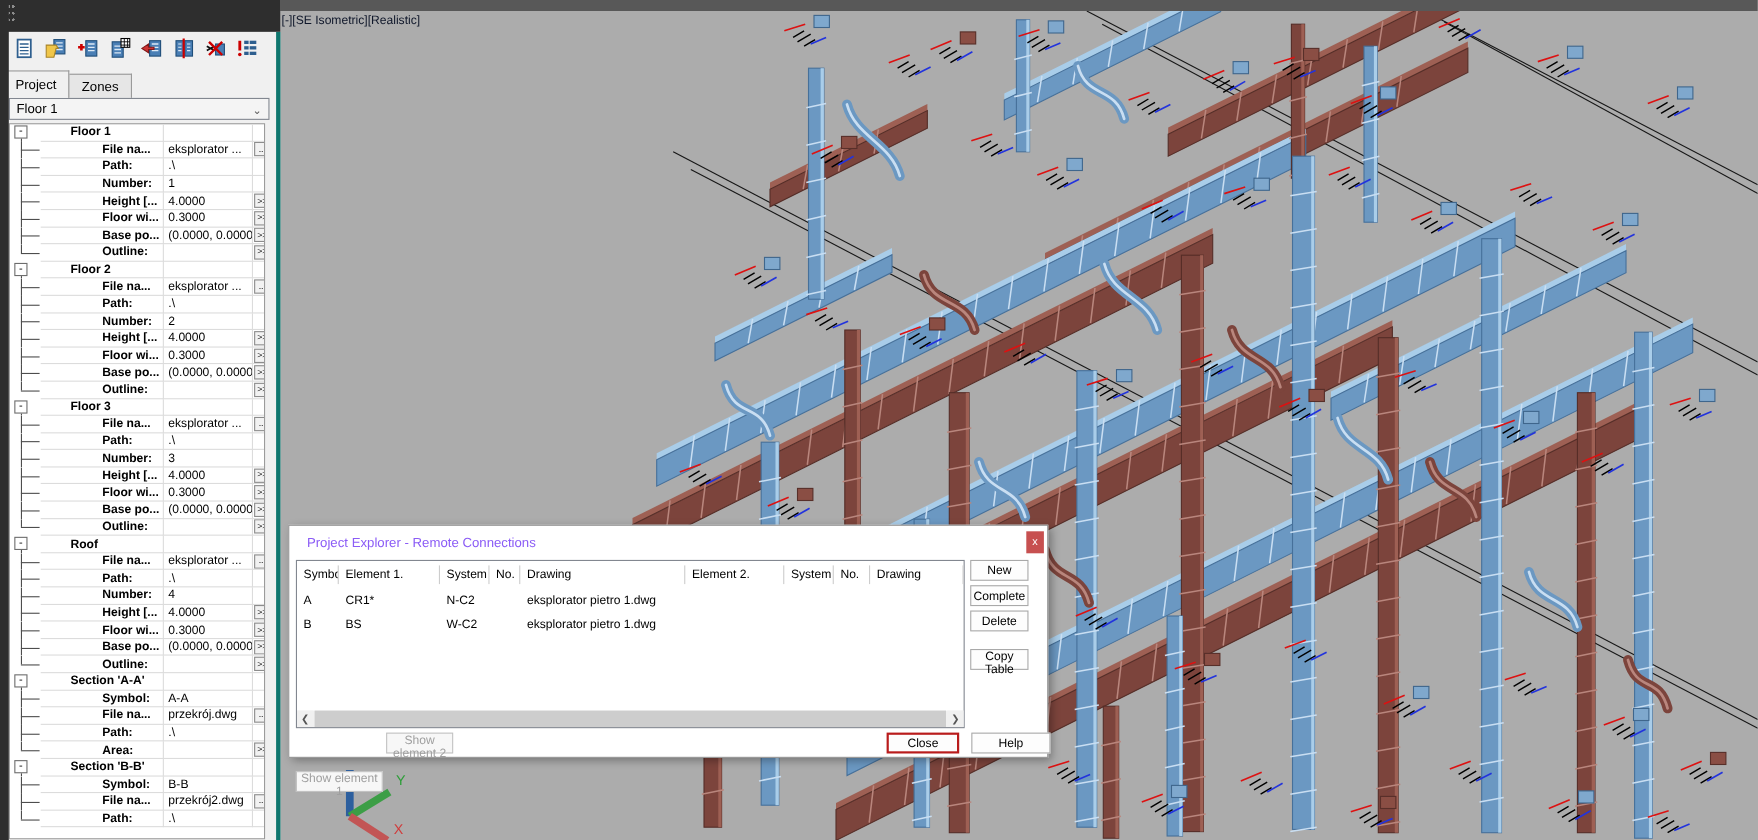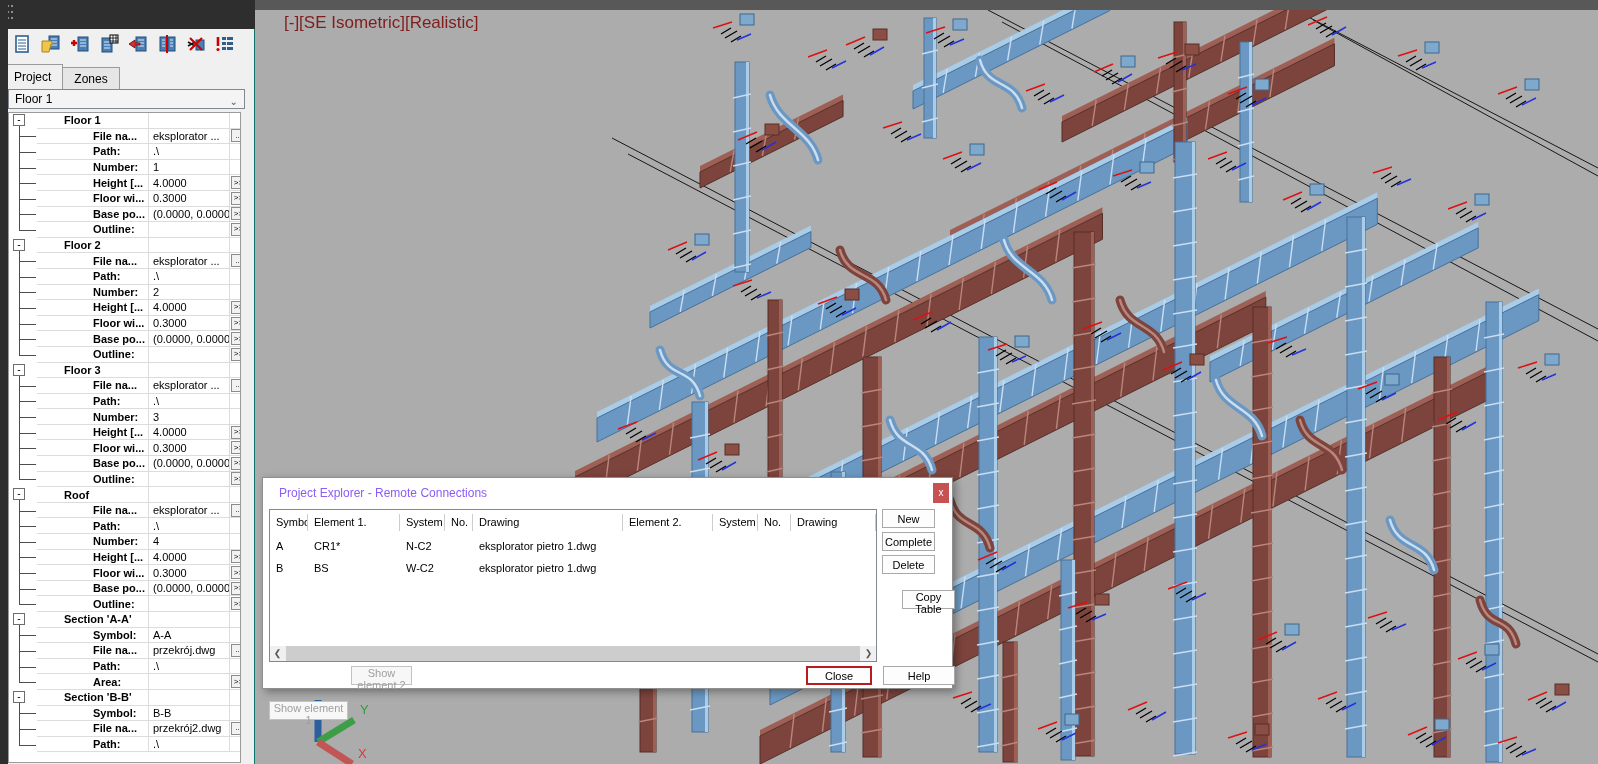--- a/index.html
+++ b/index.html
@@ -13,21 +13,21 @@
     background:radial-gradient(circle 1.2px at 2px 2px,#8d8d8d 1.2px,transparent 1.3px),
                radial-gradient(circle 1.2px at 6px 2px,#8d8d8d 1.2px,transparent 1.3px),
                radial-gradient(circle 1.2px at 2px 8px,#8d8d8d 1.2px,transparent 1.3px),
                radial-gradient(circle 1.2px at 6px 8px,#8d8d8d 1.2px,transparent 1.3px),
                radial-gradient(circle 1.2px at 2px 14px,#8d8d8d 1.2px,transparent 1.3px),
                radial-gradient(circle 1.2px at 6px 14px,#8d8d8d 1.2px,transparent 1.3px);}
   .sb-leftstrip{position:absolute;left:0;top:0;width:8px;height:764px;background:#2e2e2e;z-index:5;}
 
   
   .sidebar{position:absolute;left:0;top:29px;width:255px;height:735px;background:#f0f0f0;
-    border-right:1px solid #0f766e;z-index:4;}
+    border-right:4px solid #0f766e;z-index:4;}
   .toolbar{position:absolute;left:10px;top:3px;height:26px;display:flex;gap:5px;}
   .tbtn{width:24px;height:24px;display:flex;align-items:center;justify-content:center;border:1px solid transparent;}
 
   .tabbar{position:absolute;left:2px;top:35px;height:24px;}
   .tab{display:inline-block;font-size:12px;padding:4px 11px 3px 11px;color:#000;
     border:1px solid #9a9a9a;border-bottom:none;background:#e6e6e6;margin-right:-1px;vertical-align:bottom;}
   .tab.active{background:#f0f0f0;padding-top:5px;padding-bottom:5px;position:relative;z-index:2;}
 
   .combo{position:absolute;left:8px;top:60px;width:237px;height:20px;border:1px solid #828790;
     background:#f4f4f4;font-size:12px;line-height:18px;padding-left:6px;color:#000;}
@@ -661,21 +661,21 @@
       <line x1="1243" y1="733" x2="1262" y2="727" stroke="#dd1111" stroke-width="1.5"></line>
       <line x1="1267" y1="745" x2="1281" y2="739" stroke="#2233dd" stroke-width="1.5"></line>
       <line x1="63" y1="732" x2="63" y2="690" stroke="#2d5f9e" stroke-width="7"></line>
       <line x1="63" y1="732" x2="99" y2="710" stroke="#3c9e46" stroke-width="7"></line>
       <line x1="63" y1="732" x2="97" y2="754" stroke="#c25555" stroke-width="7"></line>
       <text x="105" y="704" fill="#2f9e3a" font-size="13" font-family="Liberation Sans, sans-serif">Y</text>
       <text x="103" y="748" fill="#d03c3c" font-size="13" font-family="Liberation Sans, sans-serif">X</text>
     </svg>
 </div>
 <div class="vp-topstrip"></div>
-<div class="vp-label" style="position:absolute;left:284px;top:13px;font-size:17px;color:#7f1d1d;z-index:2;">[-][SE Isometric][Realistic]</div>
+<div class="vp-label" style="position:absolute;left:256px;top:13px;font-size:11px;color:#0f172a;z-index:2;">[-][SE Isometric][Realistic]</div>
 
 <div class="sb-titlebar">
     <div class="grip"></div>
   </div>
 <div class="sb-leftstrip"></div>
 
 <div class="sidebar">
   <div class="toolbar">
     <span class="tbtn">
       <svg width="20" height="20">
@@ -1214,19 +1214,19 @@
     <div class="dlg-scroll">
       <span class="sc-arrow">❮</span>
       <span class="sc-thumb"></span>
       <span class="sc-arrow">❯</span>
     </div>
   </div>
 
   <button class="dlg-btn right" style="top:31px;">New</button>
   <button class="dlg-btn right" style="top:54px;">Complete</button>
   <button class="dlg-btn right" style="top:77px;">Delete</button>
-  <button class="dlg-btn right" style="top:112px;margin-left:20px;">Copy Table</button>
+  <button class="dlg-btn right" style="top:112px;">Copy Table</button>
 
   <button class="dlg-btn disabled" style="left:6px;top:188px;width:79px;margin-top:35px;">Show element 1</button>
   <button class="dlg-btn disabled" style="left:88px;top:188px;width:61px;">Show element 2</button>
   <button class="dlg-btn default" style="left:543px;top:188px;width:66px;">Close</button>
   <button class="dlg-btn" style="left:620px;top:188px;width:72px;">Help</button>
 </div>
 
 </body></html>

